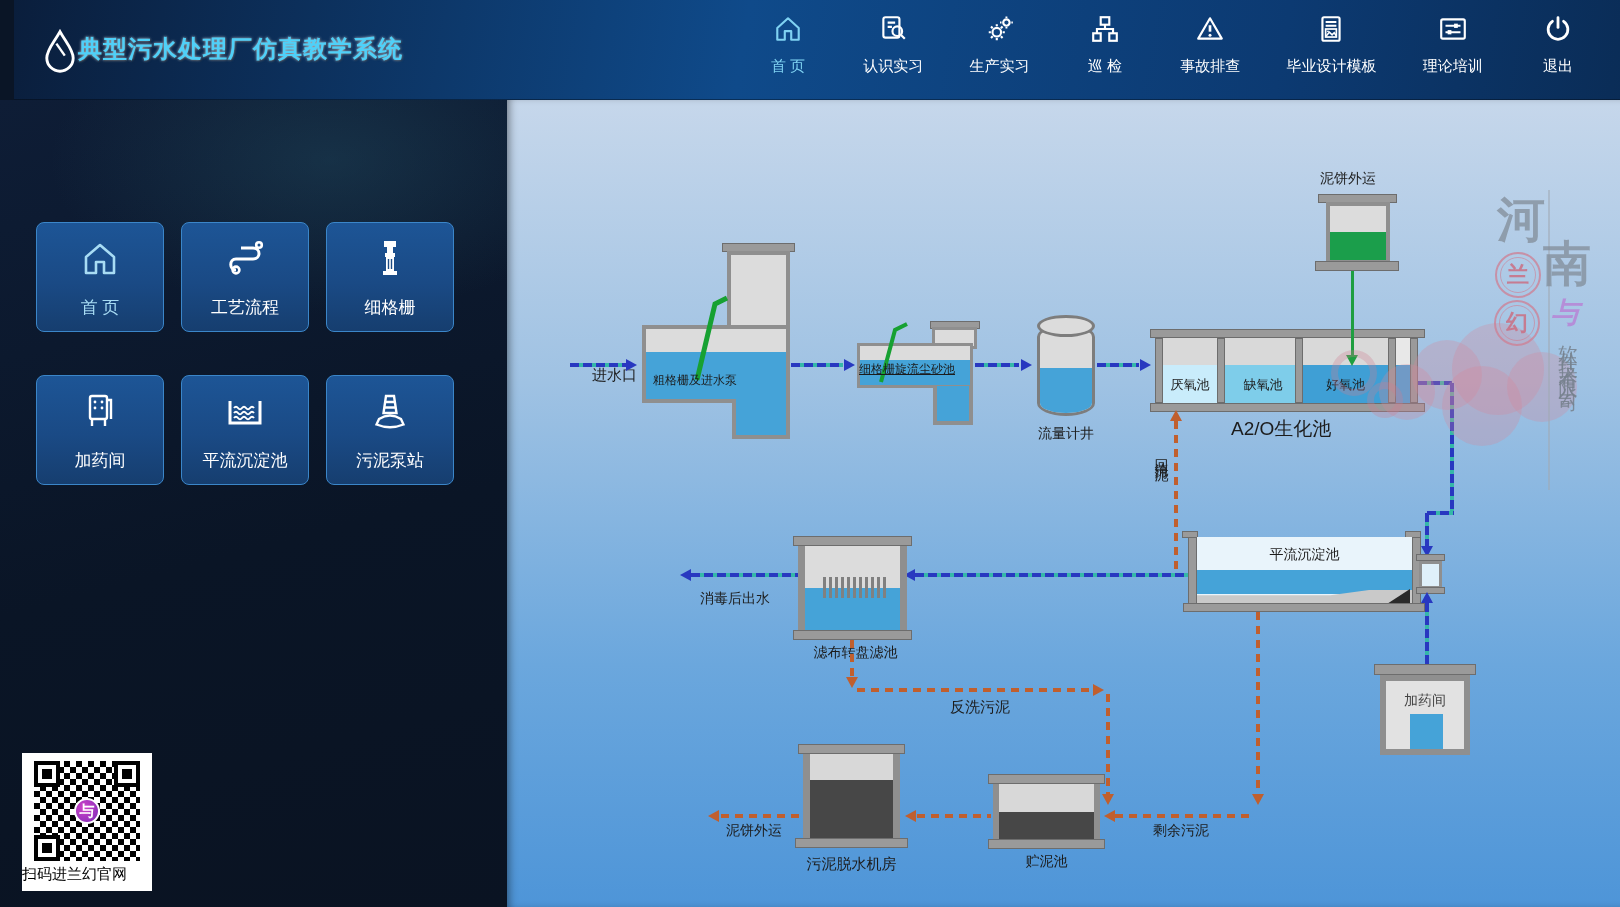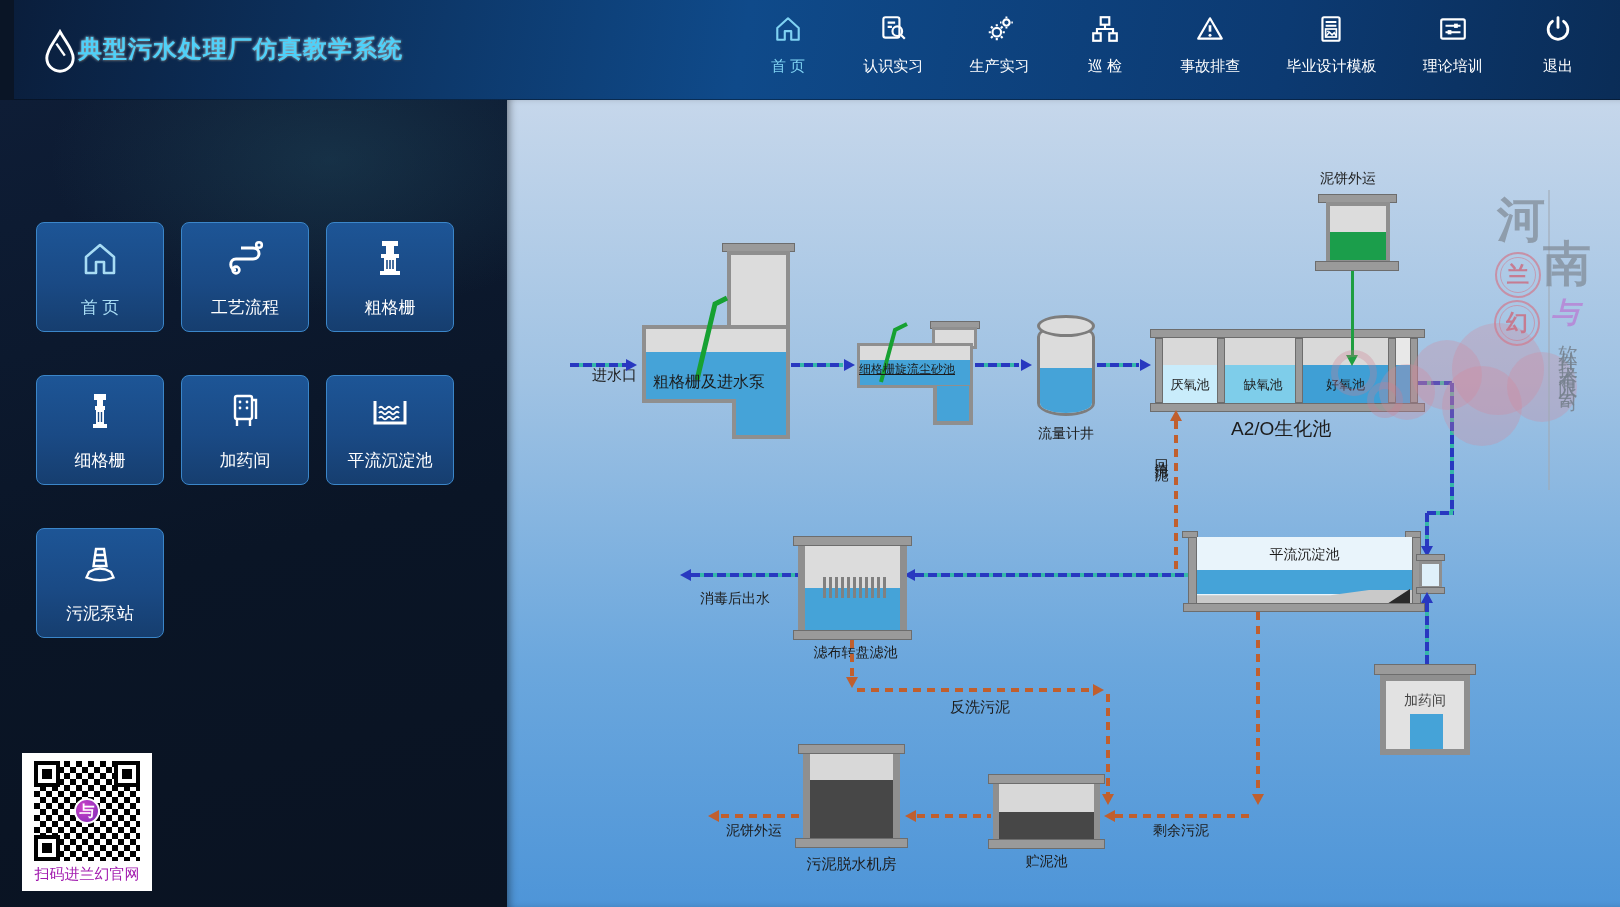--- a/index.html
+++ b/index.html
@@ -34,21 +34,21 @@
 
   
   #qr-box{position:absolute;left:22px;top:653px;width:130px;height:138px;background:#fff;}
   #qr-code{position:absolute;left:12px;top:8px;width:106px;height:100px;
     background:repeating-conic-gradient(#000 0% 25%,#fff 0% 50%) 0 0/12px 12px;}
   .finder{position:absolute;width:26px;height:26px;border:4px solid #000;background:#fff;}
   .finder::after{content:"";position:absolute;left:4px;top:4px;width:10px;height:10px;background:#000;}
   #qr-logo{position:absolute;left:40px;top:37px;width:26px;height:26px;border-radius:50%;
     background:radial-gradient(circle at 35% 35%,#d043c8,#7a2bb8);color:#fff;font-size:15px;font-weight:bold;
     display:flex;align-items:center;justify-content:center;border:2px solid #fff;}
-  #qr-caption{position:absolute;left:0;top:112px;width:130px;text-align:center;font-size:15px;color:#a21caf;}
+  #qr-caption{position:absolute;left:0;top:112px;width:130px;text-align:left;font-size:15px;color:#000000;}
 
   
   #main{position:absolute;left:507px;top:100px;width:1113px;height:807px;
     background:linear-gradient(180deg,#c6d7eb 0%,#9fc2e3 35%,#6ba7dd 70%,#4e95d8 100%);
     box-shadow:inset 6px 0 8px -4px rgba(0,0,0,.45);}
   .abs{position:absolute;}
   .dlabel{position:absolute;color:#1c1c1c;white-space:nowrap;}
   .cap{position:absolute;background:#9a9a9a;border:1px solid #6d6d6d;}
   .tank{position:absolute;background:#dcdcdc;}
   .water{position:absolute;background:#45a3d8;}
@@ -170,31 +170,20 @@
       <div class="side-btn">
         <span><svg viewBox="0 0 44 44">
               <path d="M13 34 C6 34 6 23 13 23 H30 C38 23 38 12 30 12 H18" fill="none" stroke="currentColor" stroke-width="3"></path>
               <circle cx="13" cy="34" r="3.4" fill="none" stroke="currentColor" stroke-width="2.6"></circle>
               <circle cx="36" cy="9" r="2.8" fill="none" stroke="currentColor" stroke-width="2.6"></circle>
             </svg></span>
         <span class="blabel">工艺流程</span>
       </div>
       <div class="side-btn">
         <span><svg viewBox="0 0 44 44">
-              <rect x="14" y="5" width="16" height="5" fill="currentColor"></rect>
-              <rect x="18" y="10" width="8" height="8" fill="currentColor"></rect>
-              <rect x="13" y="18" width="18" height="4" fill="currentColor"></rect>
-              <rect x="16" y="22" width="12" height="13" fill="currentColor"></rect>
-              <rect x="12" y="35" width="20" height="4" fill="currentColor"></rect>
-              <path d="M19 24 v9 M22 24 v9 M25 24 v9" stroke="#1a4a85" stroke-width="1.6"></path>
-            </svg></span>
-        <span class="blabel">粗格栅</span>
-      </div>
-      <div class="side-btn">
-        <span><svg viewBox="0 0 44 44">
               <rect x="16" y="5" width="12" height="6" fill="currentColor"></rect>
               <rect x="19" y="11" width="6" height="6" fill="currentColor"></rect>
               <rect x="17" y="17" width="10" height="4" fill="currentColor"></rect>
               <rect x="18" y="21" width="8" height="14" fill="currentColor"></rect>
               <rect x="15" y="35" width="14" height="4" fill="currentColor"></rect>
               <path d="M20.5 23 v10 M23.5 23 v10" stroke="#1a4a85" stroke-width="1.4"></path>
             </svg></span>
         <span class="blabel">细格栅</span>
       </div>
       <div class="side-btn">
@@ -244,21 +233,21 @@
 
     <div>
       <div class="cap" style="left:215px;top:143px;width:73px;height:9px;"></div>
       <div class="tank" style="left:220px;top:151px;width:63px;height:78px;border:4px solid #8f8f8f;"></div>
       <div class="tank" style="left:135px;top:225px;width:148px;height:78px;border:4px solid #8f8f8f;"></div>
       <div class="water" style="left:139px;top:252px;width:140px;height:47px;"></div>
       <div class="water" style="left:225px;top:299px;width:58px;height:40px;border:4px solid #8f8f8f;border-top:none;"></div>
       <svg class="abs" style="left:180px;top:192px;" width="44" height="92">
           <polyline points="10,88 28,12 40,6" fill="none" stroke="#17a132" stroke-width="5"></polyline>
         </svg>
-      <div class="dlabel" style="left:146px;top:272px;font-size:16px;">粗格栅及进水泵</div>
+      <div class="dlabel" style="left:146px;top:272px;font-size:12px;">粗格栅及进水泵</div>
     </div>
 
     <div class="dash-b-h" style="left:284px;top:263px;width:52px;"></div>
     <div class="ar ar-r" style="--c:#2838c0;left:337px;top:259px;"></div>
 
     <div>
       <div class="cap" style="left:423px;top:221px;width:50px;height:8px;"></div>
       <div class="tank" style="left:425px;top:227px;width:45px;height:22px;border:3px solid #8f8f8f;"></div>
       <div class="tank" style="left:350px;top:243px;width:116px;height:45px;border:3px solid #8f8f8f;"></div>
       <div class="water" style="left:353px;top:260px;width:110px;height:25px;"></div>

